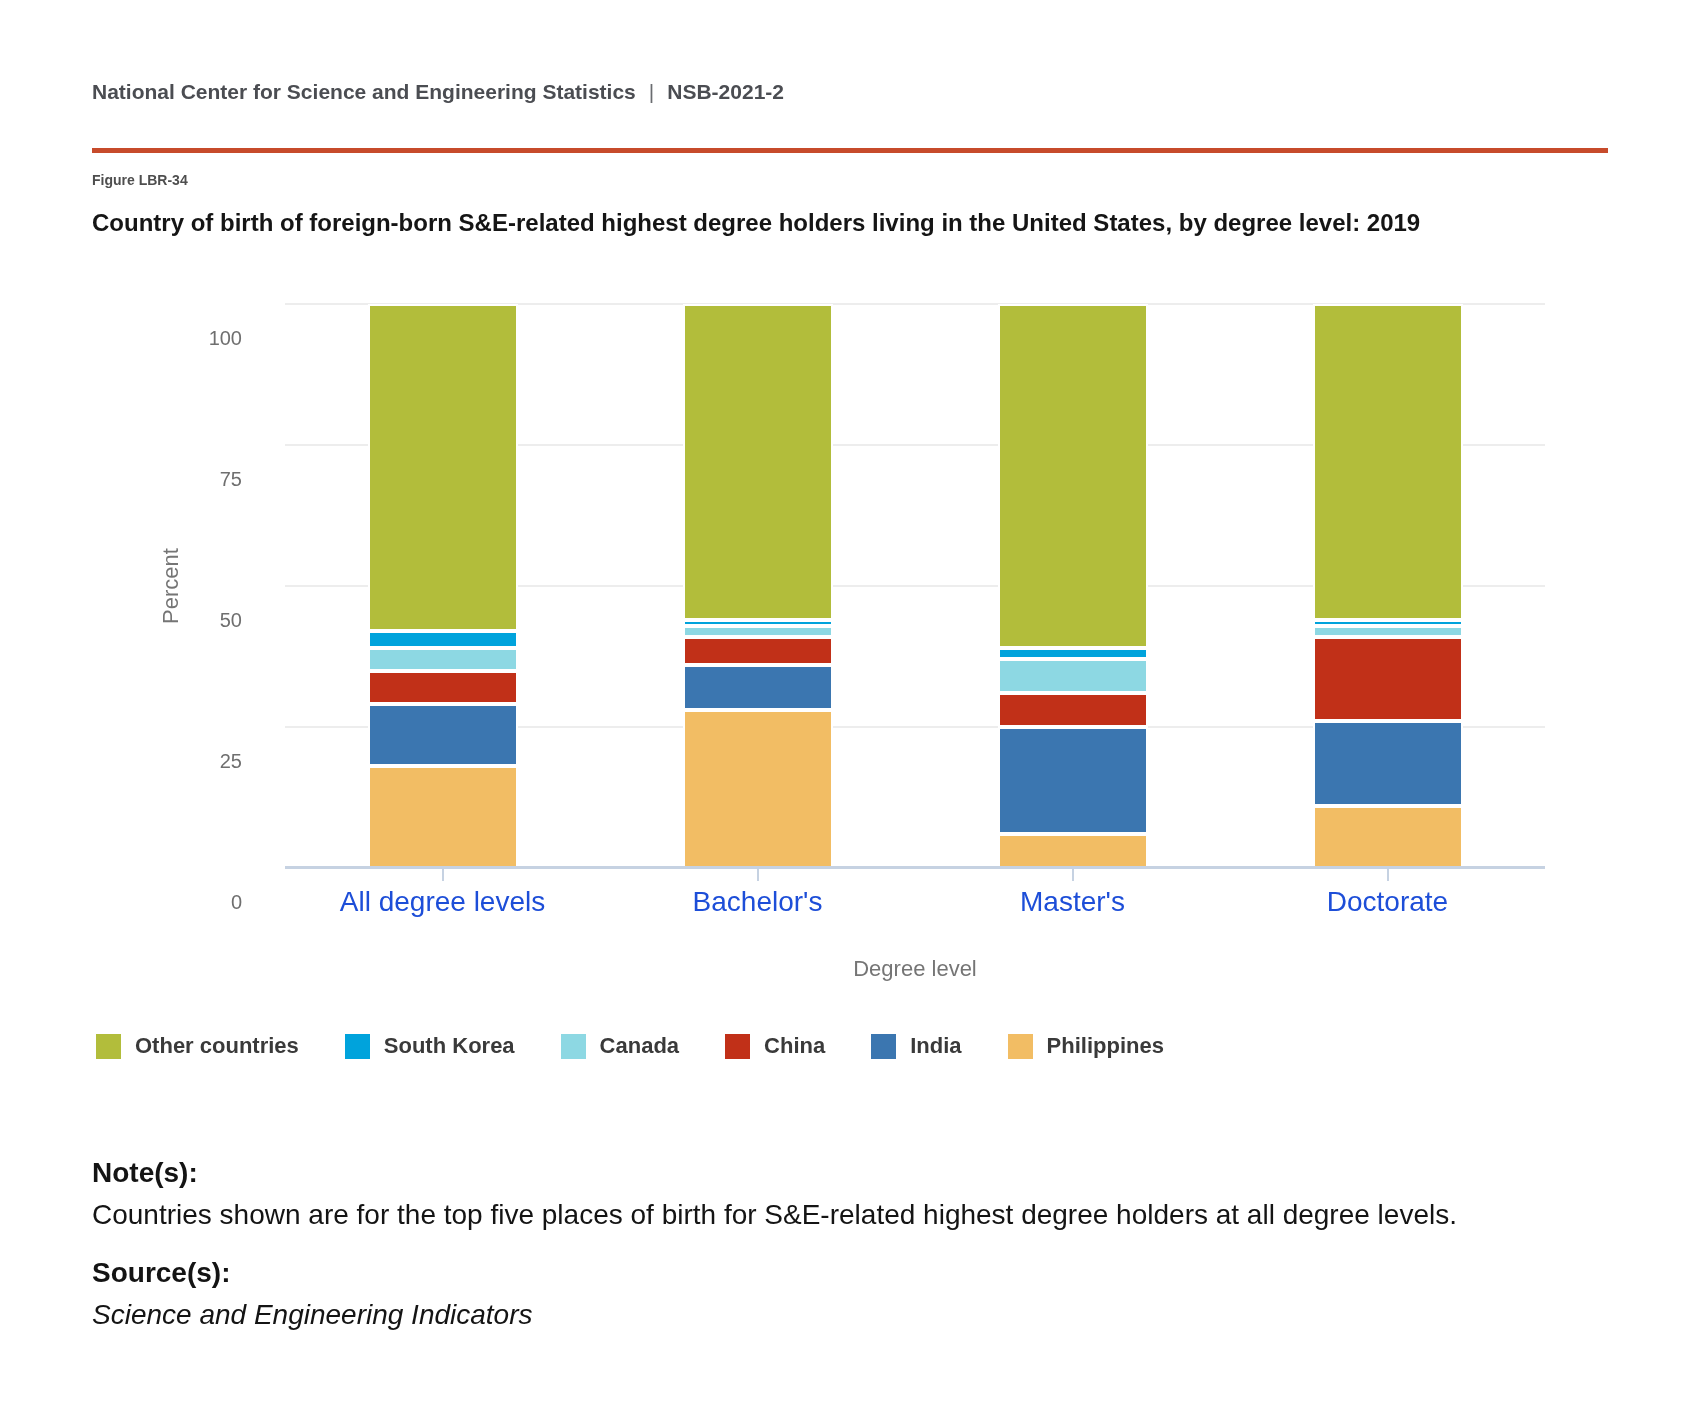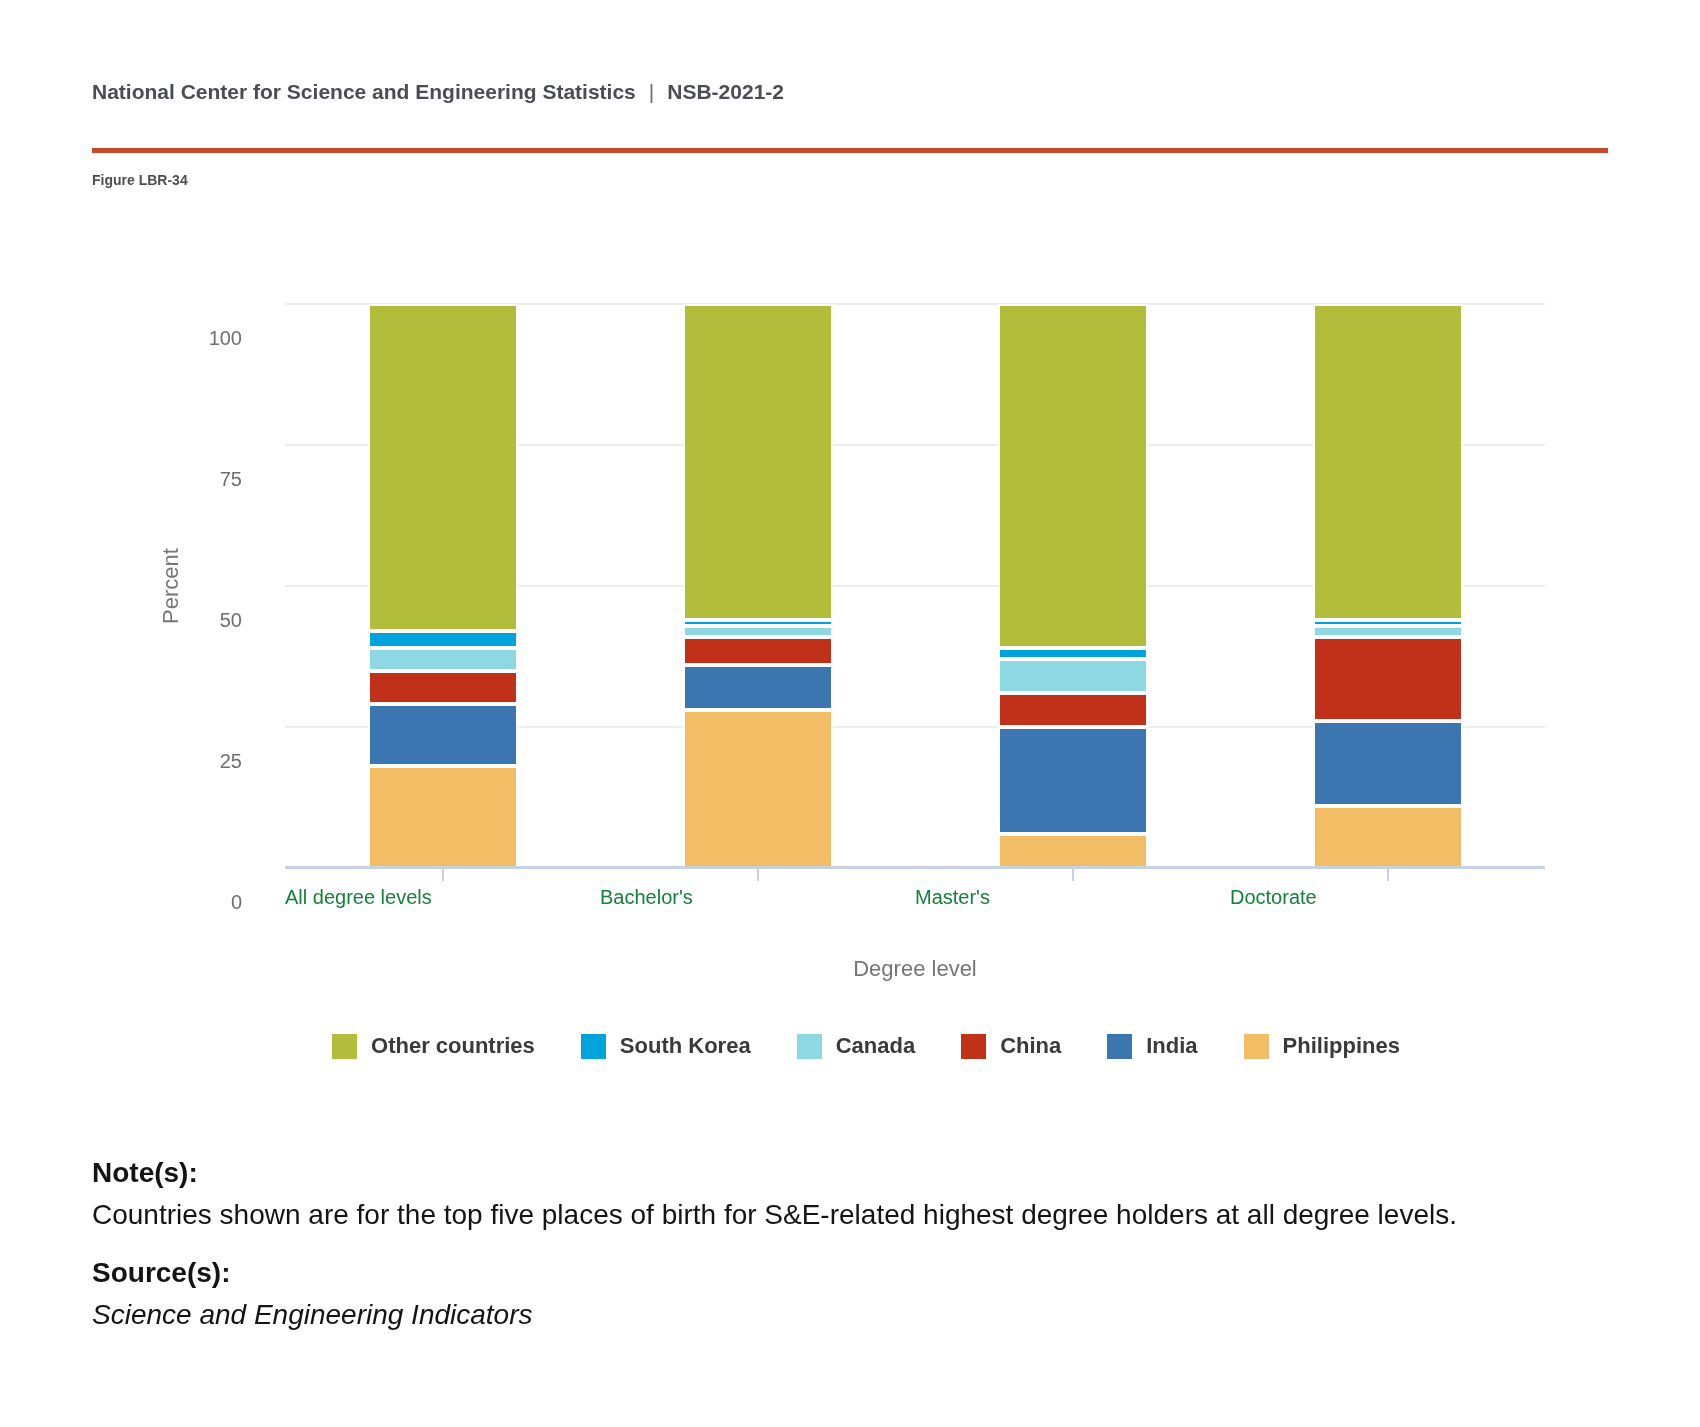--- a/index.html
+++ b/index.html
@@ -13,25 +13,25 @@
   .chart{position:absolute;left:92px;top:250px;width:1516px;height:760px;}
   .plot{position:absolute;left:193px;top:54px;width:1260px;height:564px;}
   .gridline{position:absolute;left:0;right:0;height:2px;background:#ededed;z-index:0;}
   .axis-line{position:absolute;left:0;right:0;bottom:-1px;height:3px;background:#c6d2e2;z-index:3;}
   .bar{position:absolute;bottom:0;width:150px;display:flex;flex-direction:column-reverse;z-index:1;}
   .seg{box-sizing:border-box;border:2px solid #ffffff;flex:none;}
   .ytick{position:absolute;left:0;width:150px;text-align:right;font-size:20px;color:#6f6f6f;margin-top:36px;}
   .ylabel{position:absolute;left:30px;top:322px;width:100px;height:28px;text-align:center;
           font-size:22px;color:#757575;transform:rotate(-90deg);}
   .xtick{position:absolute;top:618px;width:2px;height:13px;background:#c6d2e2;}
-  .xcat{position:absolute;top:636px;width:315px;font-size:20px;color:#15803d;}
+  .xcat{position:absolute;top:636px;width:315px;text-align:center;font-size:28px;color:#1d4ed8;}
   .xlabel{position:absolute;left:193px;top:706px;width:1260px;text-align:center;
           font-size:22px;color:#757575;}
-  .legend{position:absolute;left:108px;top:1033px;width:1516px;display:flex;
-          justify-content:center;align-items:center;gap:46px;}
+  .legend{position:absolute;left:96px;top:1033px;width:1516px;display:flex;
+          justify-content:flex-start;align-items:center;gap:46px;}
   .legend-item{display:flex;align-items:center;gap:14px;cursor:default;}
   .swatch{width:25px;height:25px;flex:none;}
   .legend-label{font-size:22px;font-weight:700;color:#3a3a3a;}
   .notes{position:absolute;left:92px;top:1152px;width:1516px;font-size:28px;color:#141414;line-height:1.5;}
   .bold{font-weight:700;}
   .note-text{margin-bottom:16px;}
   .source-text{margin-bottom:21px;}
   .pub{font-style:italic;}
 </style>
 </head>
@@ -39,20 +39,21 @@
 
 <div class="page">
 
   <div class="header">
     <span>National Center for Science and Engineering Statistics</span><span class="pipe">|</span><span>NSB-2021-2</span>
   </div>
 
   <div class="rule"></div>
 
   <div class="figure-label">Figure LBR-34</div>
+  <div class="title">Country of birth of foreign-born S&amp;E-related highest degree holders living in the United States, by degree level: 2019</div>
 
   <div class="chart" id="chart">
     <div class="ylabel">Percent</div>
     <div class="plot" id="plot">
         <div class="gridline" style="top: 422px;"></div>
         <div class="gridline" style="top: 281px;"></div>
         <div class="gridline" style="top: 140px;"></div>
         <div class="gridline" style="top: -1px;"></div>
         <div class="bar" style="left: 82.5px;">
           <div class="seg" style="height: 101.52px; background: rgb(242, 189, 100);"></div>

